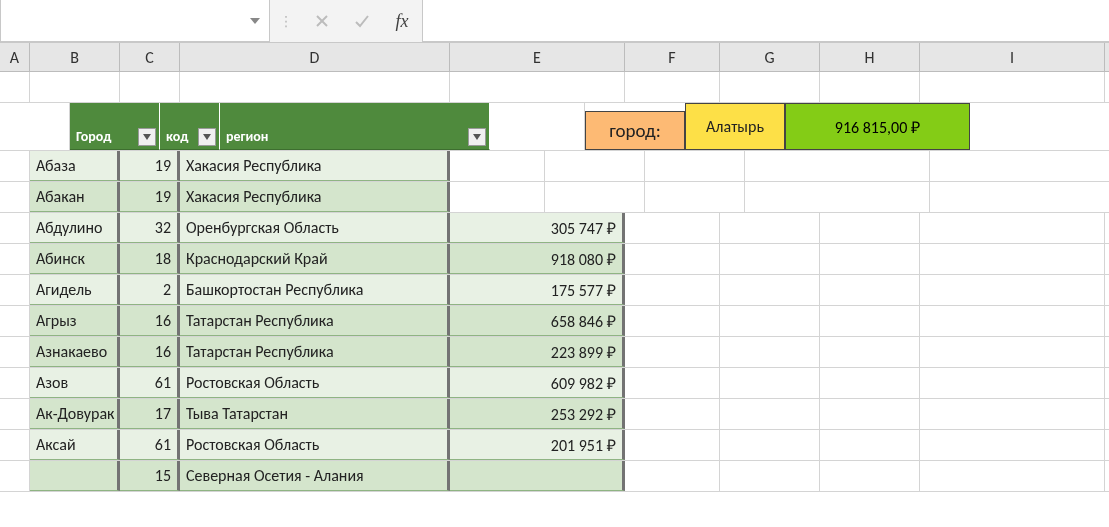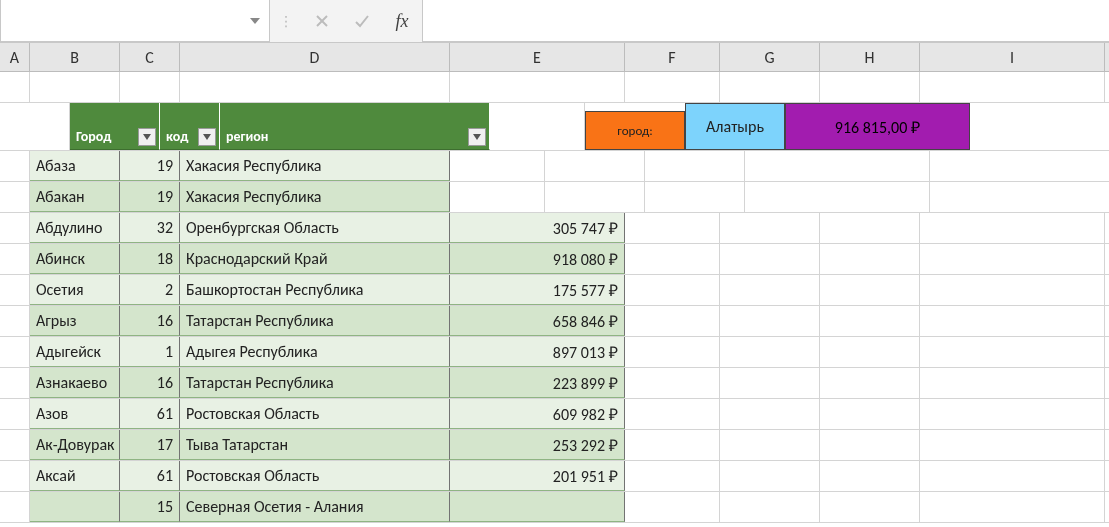--- a/index.html
+++ b/index.html
@@ -154,44 +154,44 @@
     align-items: center;
     justify-content: center;
   }
   .filter-btn svg { width: 8px; height: 6px; }
   .filter-btn svg polygon { fill: #555; }
 
   .tbl-row { height: 30px; }
   .tbl-row.even .tcell { background: #e8f1e4; }
   .tbl-row.odd  .tcell { background: #d4e5cc; }
   .tcell {
-    border-right: 1px solid #737373;
+    border-right: 3px solid #737373;
     border-bottom: 1px solid #8fb483;
     padding: 0 6px;
     font-size: 16px;
   }
   .tcell.num  { justify-content: flex-end; }
   .tcell.txt  { justify-content: flex-start; }
 
   
   .lookup-label {
-    background: #f97316;
+    background: #fdba74;
     border: 1px solid #444 !important;
     justify-content: center;
-    font-size: 13px;
+    font-size: 19px;
     margin-top: 8px;
   }
   .lookup-val {
-    background: #7dd3fc;
+    background: #fde047;
     border: 1px solid #444 !important;
     justify-content: center;
     font-size: 16px;
   }
   .lookup-result {
-    background: #a21caf;
+    background: #84cc16;
     border: 1px solid #444 !important;
     justify-content: center;
     font-size: 16px;
     color: #000;
   }
 </style>
 </head>
 <body>
 
 <div class="formula-bar">
@@ -345,51 +345,40 @@
           <div class="cell col-C tcell num">18</div>
           <div class="cell col-D tcell txt">Краснодарский Край</div>
           <div class="cell col-E tcell num">918 080 ₽</div>
           <div class="cell col-F"></div>
           <div class="cell col-G"></div>
           <div class="cell col-H"></div>
           <div class="cell col-I"></div>
         </div>
         <div class="cell-row tbl-row even">
           <div class="cell col-A"></div>
-          <div class="cell col-B tcell txt">Осетия</div>
+          <div class="cell col-B tcell txt">Агидель</div>
           <div class="cell col-C tcell num">2</div>
           <div class="cell col-D tcell txt">Башкортостан Республика</div>
           <div class="cell col-E tcell num">175 577 ₽</div>
           <div class="cell col-F"></div>
           <div class="cell col-G"></div>
           <div class="cell col-H"></div>
           <div class="cell col-I"></div>
         </div>
         <div class="cell-row tbl-row odd">
           <div class="cell col-A"></div>
           <div class="cell col-B tcell txt">Агрыз</div>
           <div class="cell col-C tcell num">16</div>
           <div class="cell col-D tcell txt">Татарстан Республика</div>
           <div class="cell col-E tcell num">658 846 ₽</div>
           <div class="cell col-F"></div>
           <div class="cell col-G"></div>
           <div class="cell col-H"></div>
           <div class="cell col-I"></div>
         </div>
-        <div class="cell-row tbl-row even">
-          <div class="cell col-A"></div>
-          <div class="cell col-B tcell txt">Адыгейск</div>
-          <div class="cell col-C tcell num">1</div>
-          <div class="cell col-D tcell txt">Адыгея Республика</div>
-          <div class="cell col-E tcell num">897 013 ₽</div>
-          <div class="cell col-F"></div>
-          <div class="cell col-G"></div>
-          <div class="cell col-H"></div>
-          <div class="cell col-I"></div>
-        </div>
         <div class="cell-row tbl-row odd">
           <div class="cell col-A"></div>
           <div class="cell col-B tcell txt">Азнакаево</div>
           <div class="cell col-C tcell num">16</div>
           <div class="cell col-D tcell txt">Татарстан Республика</div>
           <div class="cell col-E tcell num">223 899 ₽</div>
           <div class="cell col-F"></div>
           <div class="cell col-G"></div>
           <div class="cell col-H"></div>
           <div class="cell col-I"></div>

